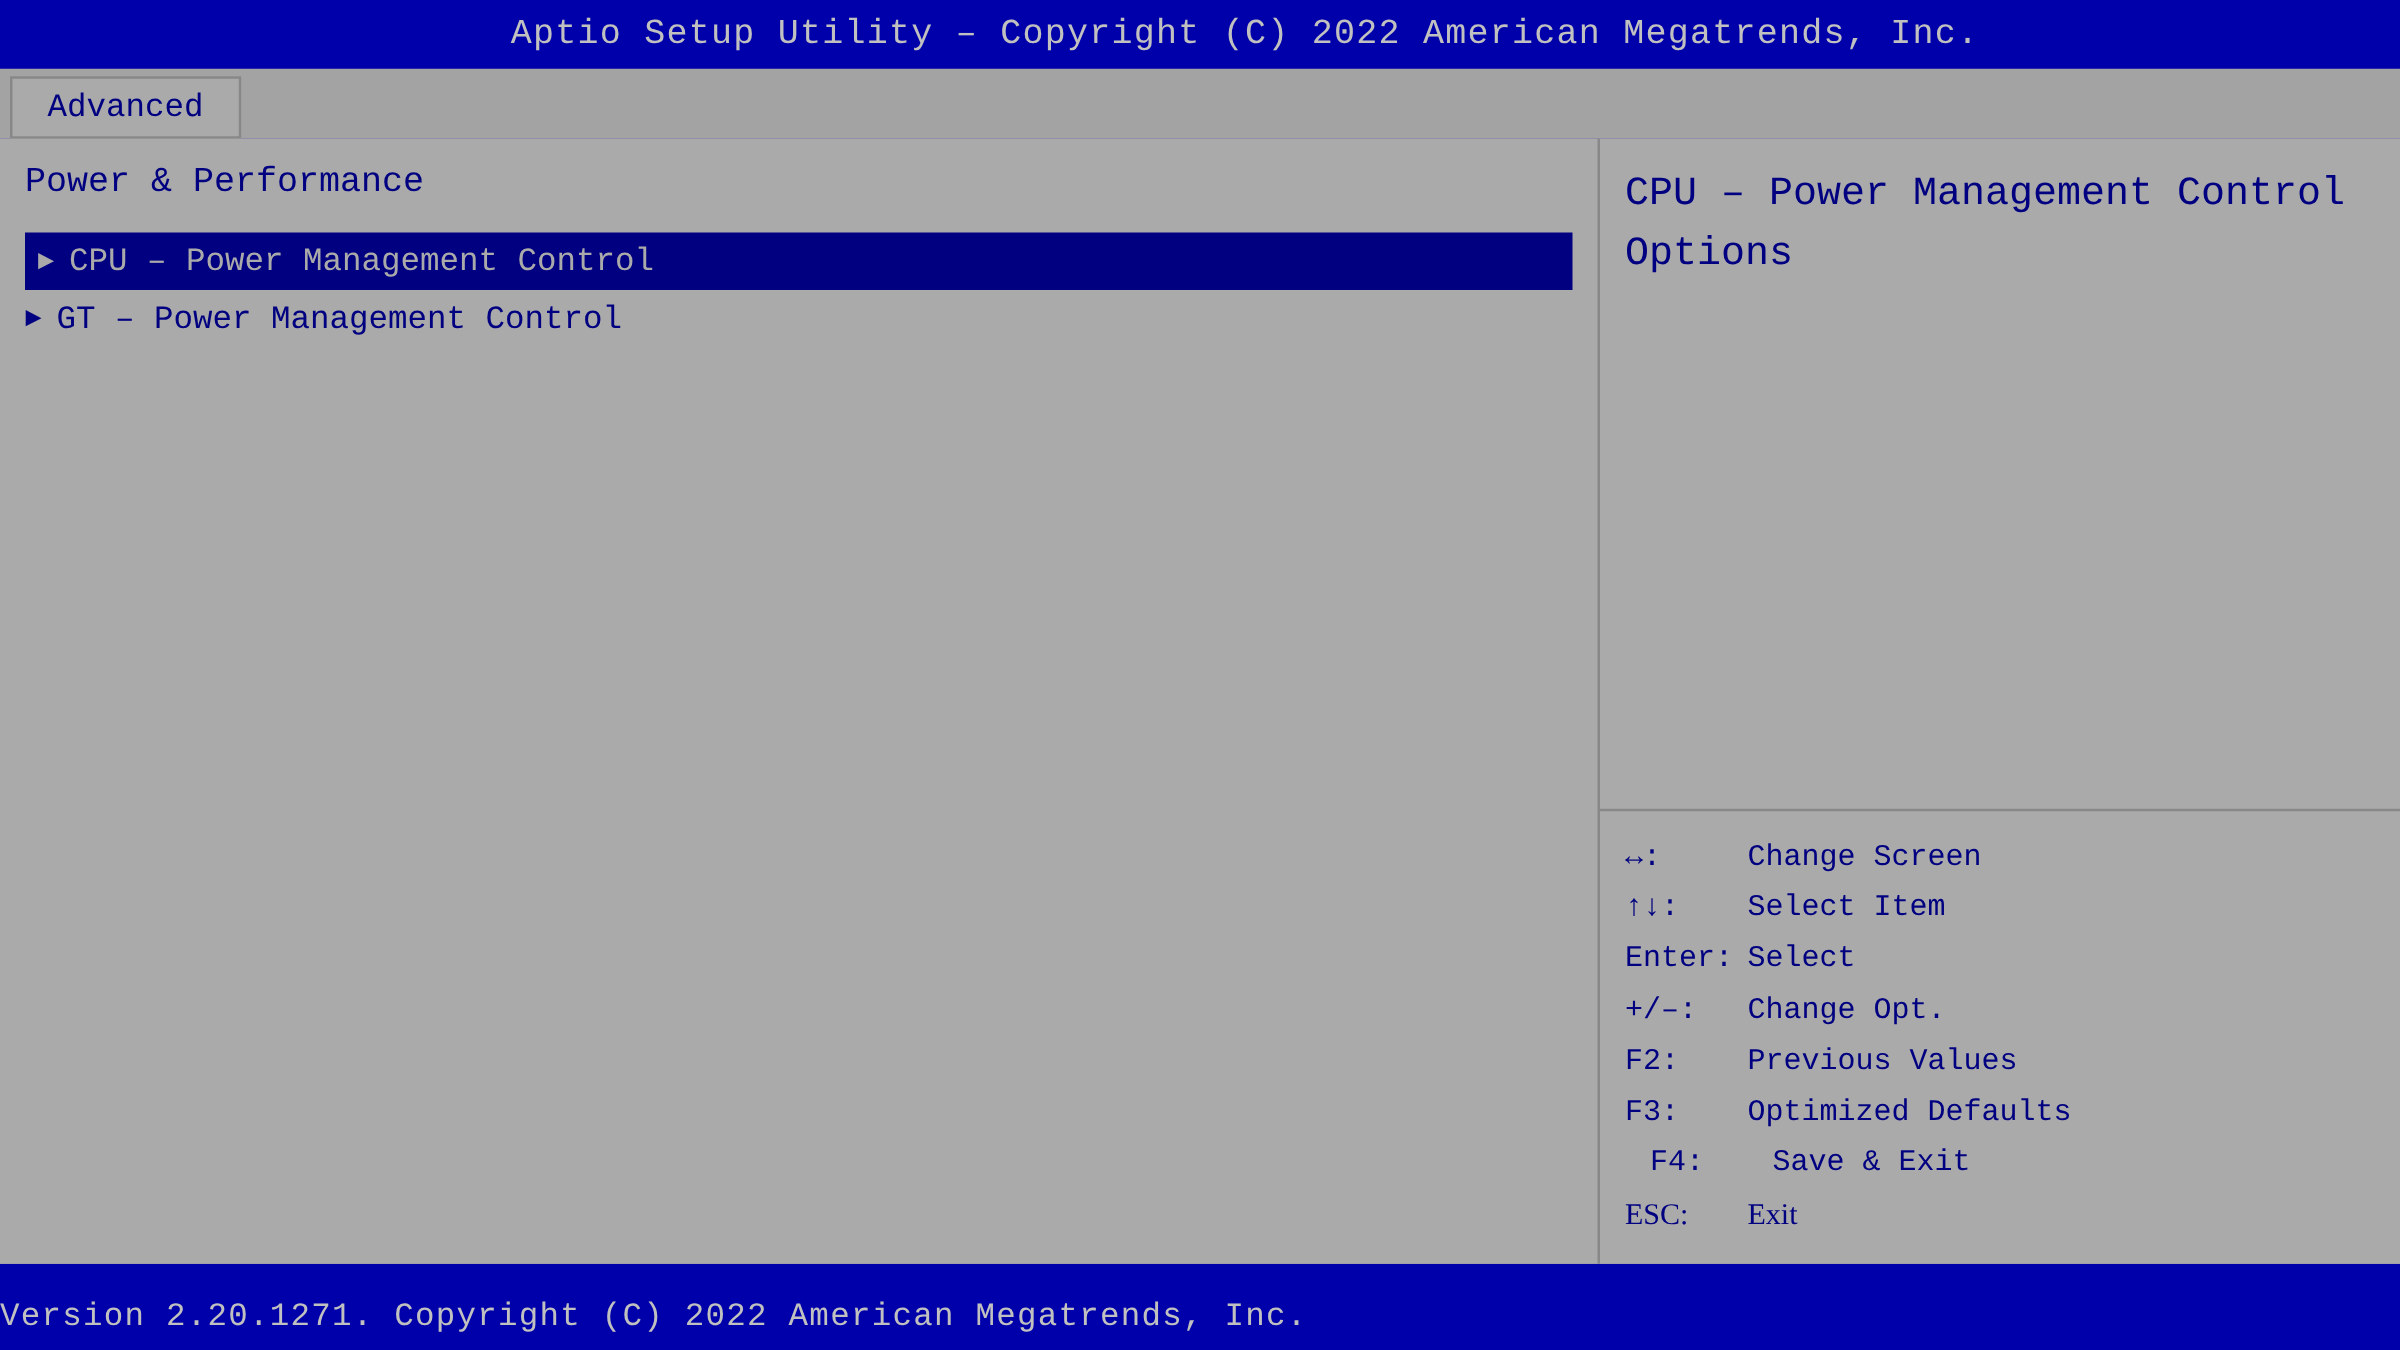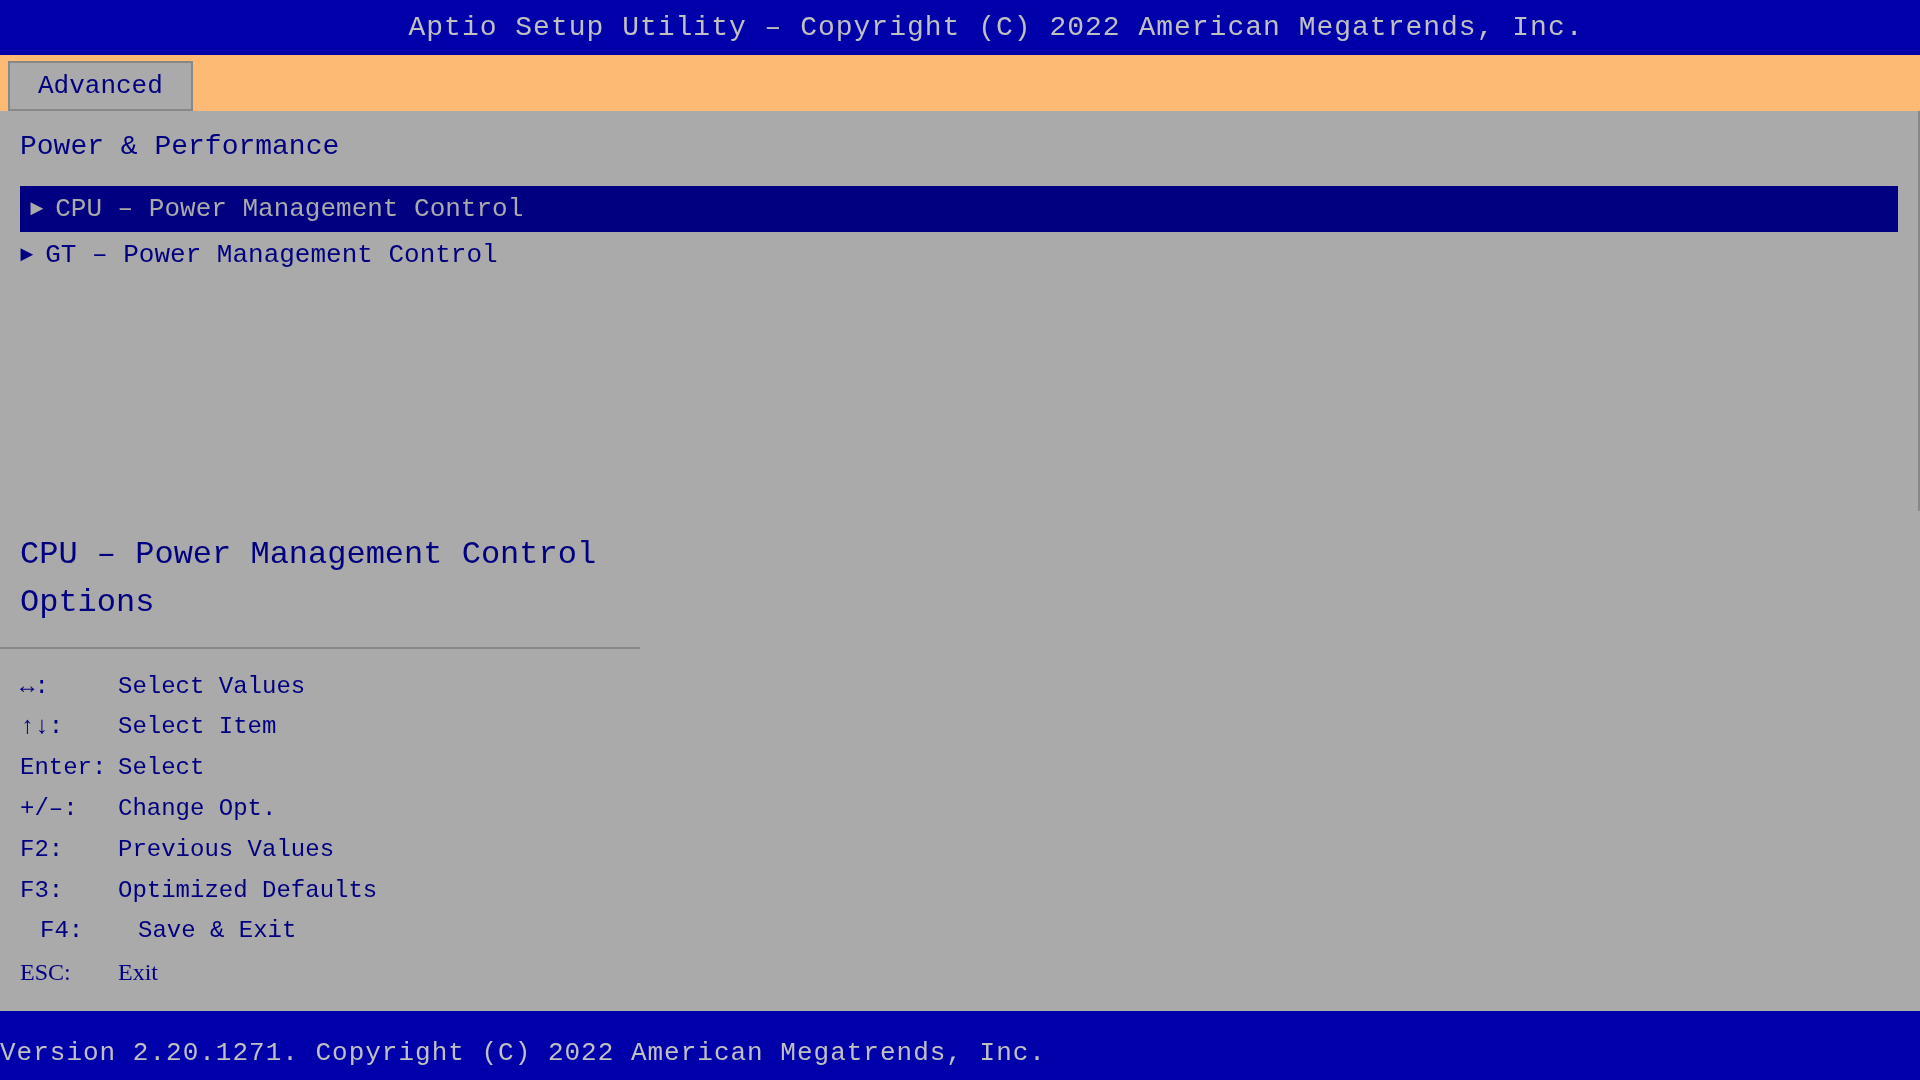--- a/index.html
+++ b/index.html
@@ -22,21 +22,21 @@
       text-align: center;
       padding: 12px 0;
       color: #c0c0c0;
       font-size: 28px;
       letter-spacing: 1px;
       margin-left: 36px;
     }
 
     #tab-bar {
       width: 100%;
-      background-color: #fdba74;
+      background-color: #a3a3a3;
       padding: 6px 0 0 0;
       display: flex;
       flex-direction: row;
     }
 
     .tab {
       padding: 8px 28px;
       font-size: 26px;
       font-family: 'Courier New', Courier, monospace;
       color: #000080;
@@ -46,21 +46,21 @@
       margin-left: 8px;
     }
 
     .tab.active {
       color: #000080;
       background-color: #aaaaaa;
     }
 
     #main-area {
       display: flex;
-      flex-direction: column;
+      flex-direction: row;
       width: 100%;
       height: calc(1080px - 120px - 60px);
       background-color: #aaaaaa;
     }
 
     #left-panel {
       flex: 1;
       background-color: #aaaaaa;
       padding: 20px 20px;
       border-right: 2px solid #888;
@@ -173,21 +173,21 @@
     <div id="help-text-area">
       <span>CPU – Power Management Control Options</span>
     </div>
 
     <div id="divider"></div>
 
     <div id="key-help-area">
 
     <div style="display: flex; gap: 8px;">
           <span style="min-width: 90px;">↔:</span>
-          <span>Select Values</span>
+          <span>Change Screen</span>
         </div>
         <div style="display: flex; gap: 8px;">
           <span style="min-width: 90px;">↑↓:</span>
           <span>Select Item</span>
         </div>
         <div style="display: flex; gap: 8px;">
           <span style="min-width: 90px;">Enter:</span>
           <span>Select</span>
         </div>
         <div style="display: flex; gap: 8px;">

